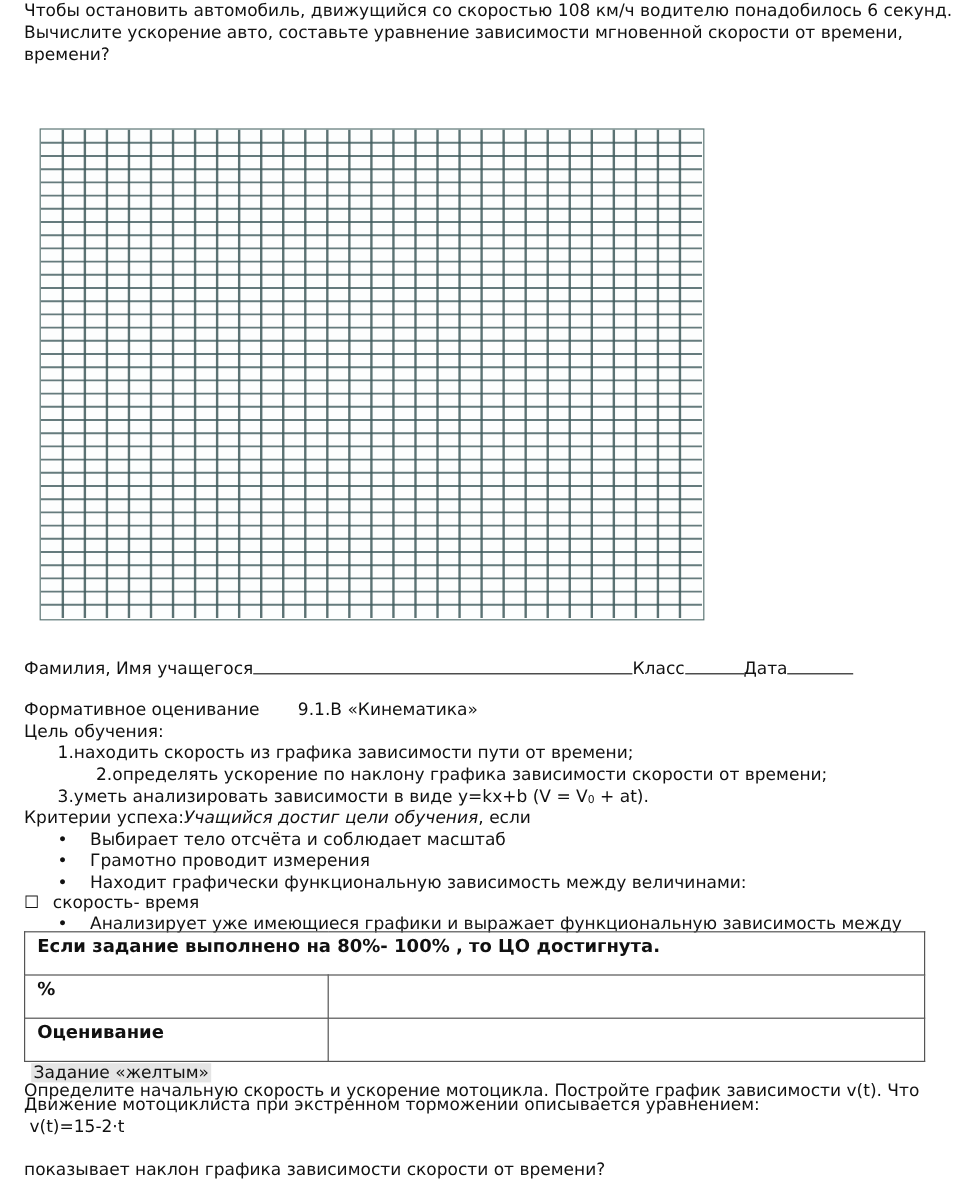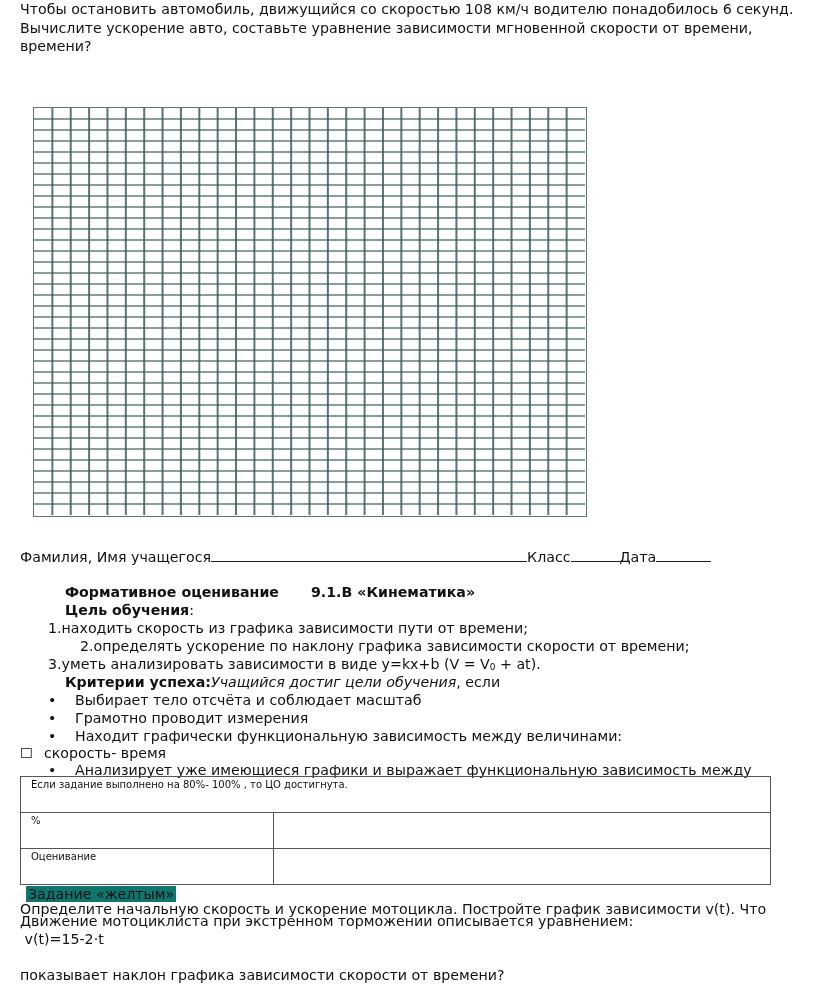--- a/index.html
+++ b/index.html
@@ -9,35 +9,35 @@
   }
   .abs { position: absolute; }
   .line { position: absolute; left: 20px; white-space: nowrap; line-height: 18px; }
   .task-top { left: 20px; top: 0px; width: 790px; line-height: 18.6px; white-space: normal; }
   .grid {
     position: absolute; left: 33px; top: 107px; width: 554px; height: 410px;
     border: 1.5px solid #5d7675; box-sizing: border-box;
     background-color: #fdfefe;
   }
   .grid svg { position: absolute; left: 0; top: 0; }
-  .b { font-weight: bold; margin-left: 45px; }
+  .b { font-weight: normal; }
   .i { font-style: italic; }
   .blank { display: inline-block; border-bottom: 1px solid #222; height: 14px; vertical-align: baseline; }
   .ol { position: absolute; left: 48px; line-height: 17.6px; white-space: nowrap; }
   .bullet-row { position: absolute; left: 48px; white-space: nowrap; line-height: 18px; }
   .bullet-row .dot { display: inline-block; width: 27px; }
   table.crit {
     position: absolute; left: 20px; top: 776px; width: 751px;
     border-collapse: collapse; table-layout: fixed;
   }
   table.crit td {
     border: 1.3px solid #555; vertical-align: top; padding: 2px 10px;
-    height: 31px; font-size: 10px;
+    height: 31px; font-size: 15px; font-weight: bold;
   }
-  .hl { background: #0f766e; padding: 0 2px; }
+  .hl { background: #e5e5e5; padding: 0 2px; }
   sub { font-size: 9px; vertical-align: -1px; }
 </style>
 </head>
 <body>
 
 <div class="abs task-top">
   <div>Чтобы остановить автомобиль, движущийся со скоростью 108 км/ч водителю понадобилось 6 секунд.</div>
   <div>Вычислите ускорение авто, составьте уравнение зависимости мгновенной скорости от времени,</div>
   <div>времени?</div>
 </div>

